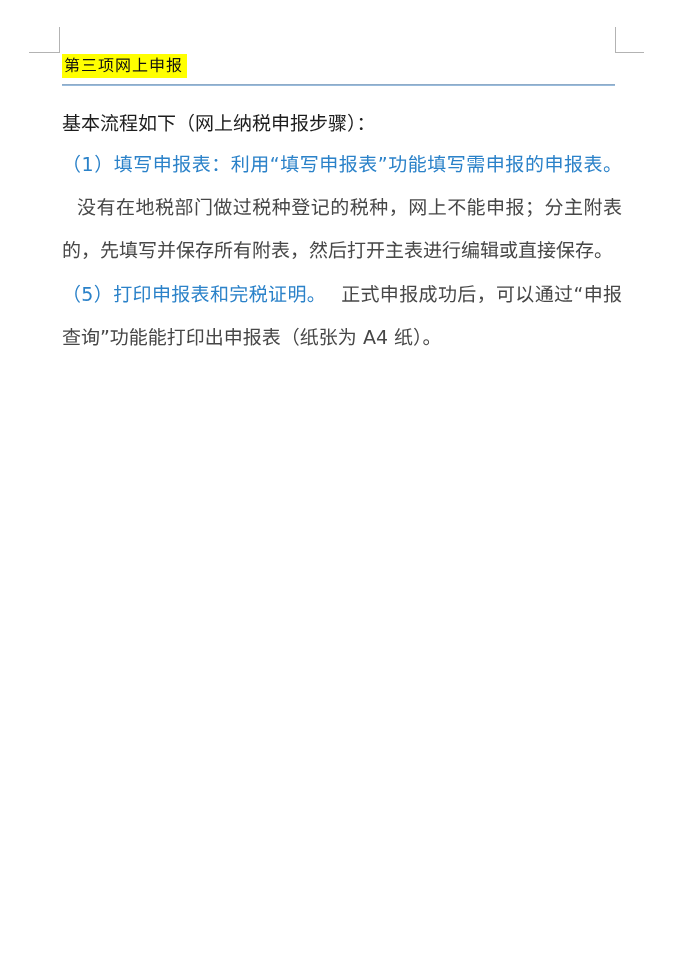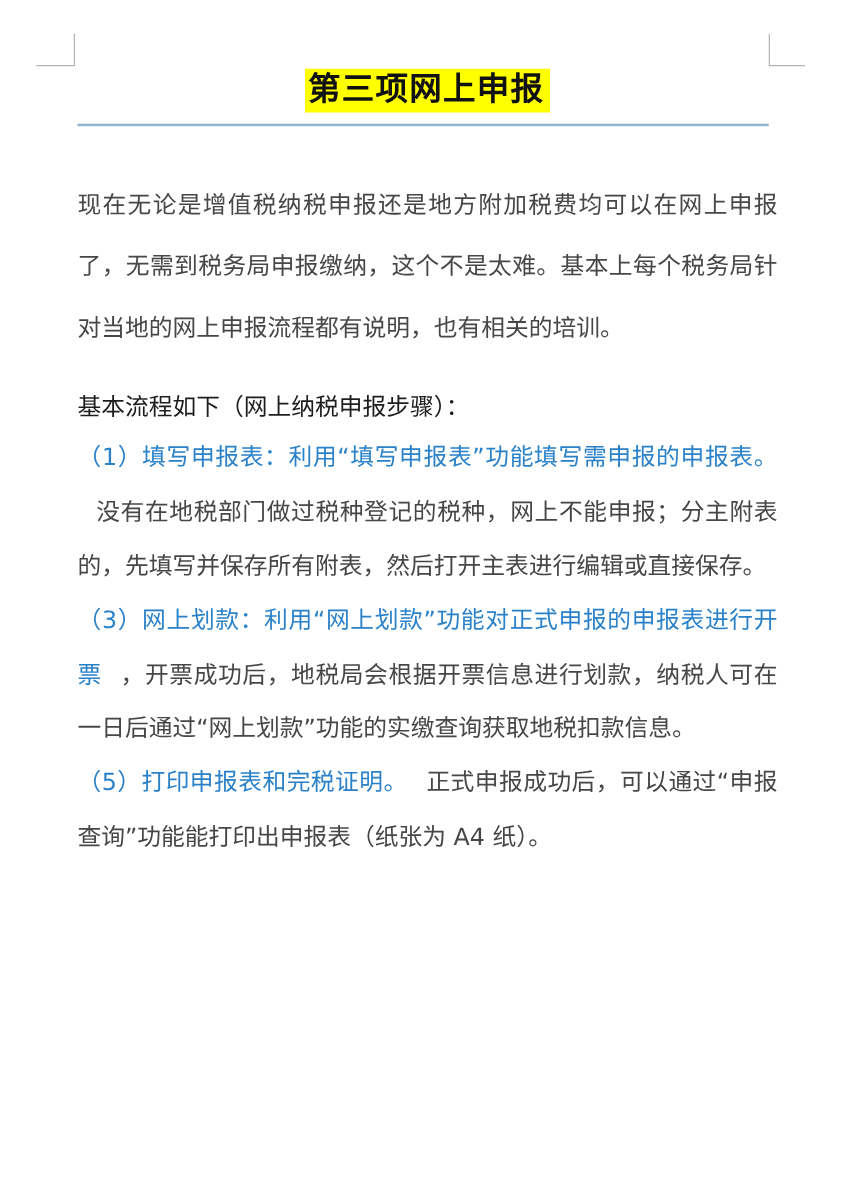--- a/index.html
+++ b/index.html
@@ -26,26 +26,25 @@
   .crop.tr-h { left: 615px; top: 52px; width: 29px; height: 1px;  }
 
   .content {
     position: absolute;
     left: 62px;
     top: 54px;
     width: 560px;
   }
   .doc-title {
     margin: 0;
-    font-size: 26px;
-    font-weight: bold;
+    font-size: 16px;
+    font-weight: normal;
     line-height: 1.45;
     color: #111111;
     letter-spacing: 1px;
-    text-align: center;
   }
   .doc-title mark {
     background: var(--highlight, #ffff00);
     color: #111111;
     padding: 2px 4px 3px 2px;
   }
   .title-rule {
     margin-top: 7px;
     width: 553px;
     height: 2px;
@@ -85,24 +84,22 @@
   <div class="crop tl-h"></div>
   <div class="crop tr-v"></div>
   <div class="crop tr-h"></div>
 
   <div class="content">
 
     <h1 class="doc-title"><mark>第三项网上申报</mark></h1>
 
     <div class="title-rule"></div>
 
-    <p class="intro">现在无论是增值税纳税申报还是地方附加税费均可以在网上申报了，无需到税务局申报缴纳，这个不是太难。基本上每个税务局针对当地的网上申报流程都有说明，也有相关的培训。</p>
 
     <p class="steps-heading">基本流程如下（网上纳税申报步骤）：</p>
 
     <div class="steps" id="steps">
         <p class="step"><span class="step-lead">（1）填写申报表：利用“填写申报表”功能填写需申报的申报表。</span><span class="step-rest">没有在地税部门做过税种登记的税种，网上不能申报；分主附表的，先填写并保存所有附表，然后打开主表进行编辑或直接保存。</span></p>
-        <p class="step"><span class="step-lead">（3）网上划款：利用“网上划款”功能对正式申报的申报表进行开票</span><span class="step-rest">，开票成功后，地税局会根据开票信息进行划款，纳税人可在一日后通过“网上划款”功能的实缴查询获取地税扣款信息。</span></p>
         <p class="step"><span class="step-lead">（5）打印申报表和完税证明。</span><span class="step-rest">正式申报成功后，可以通过“申报查询”功能能打印出申报表（纸张为 A4 纸）。</span></p>
       </div>
 
   </div>
 </div>
 
 </body></html>

